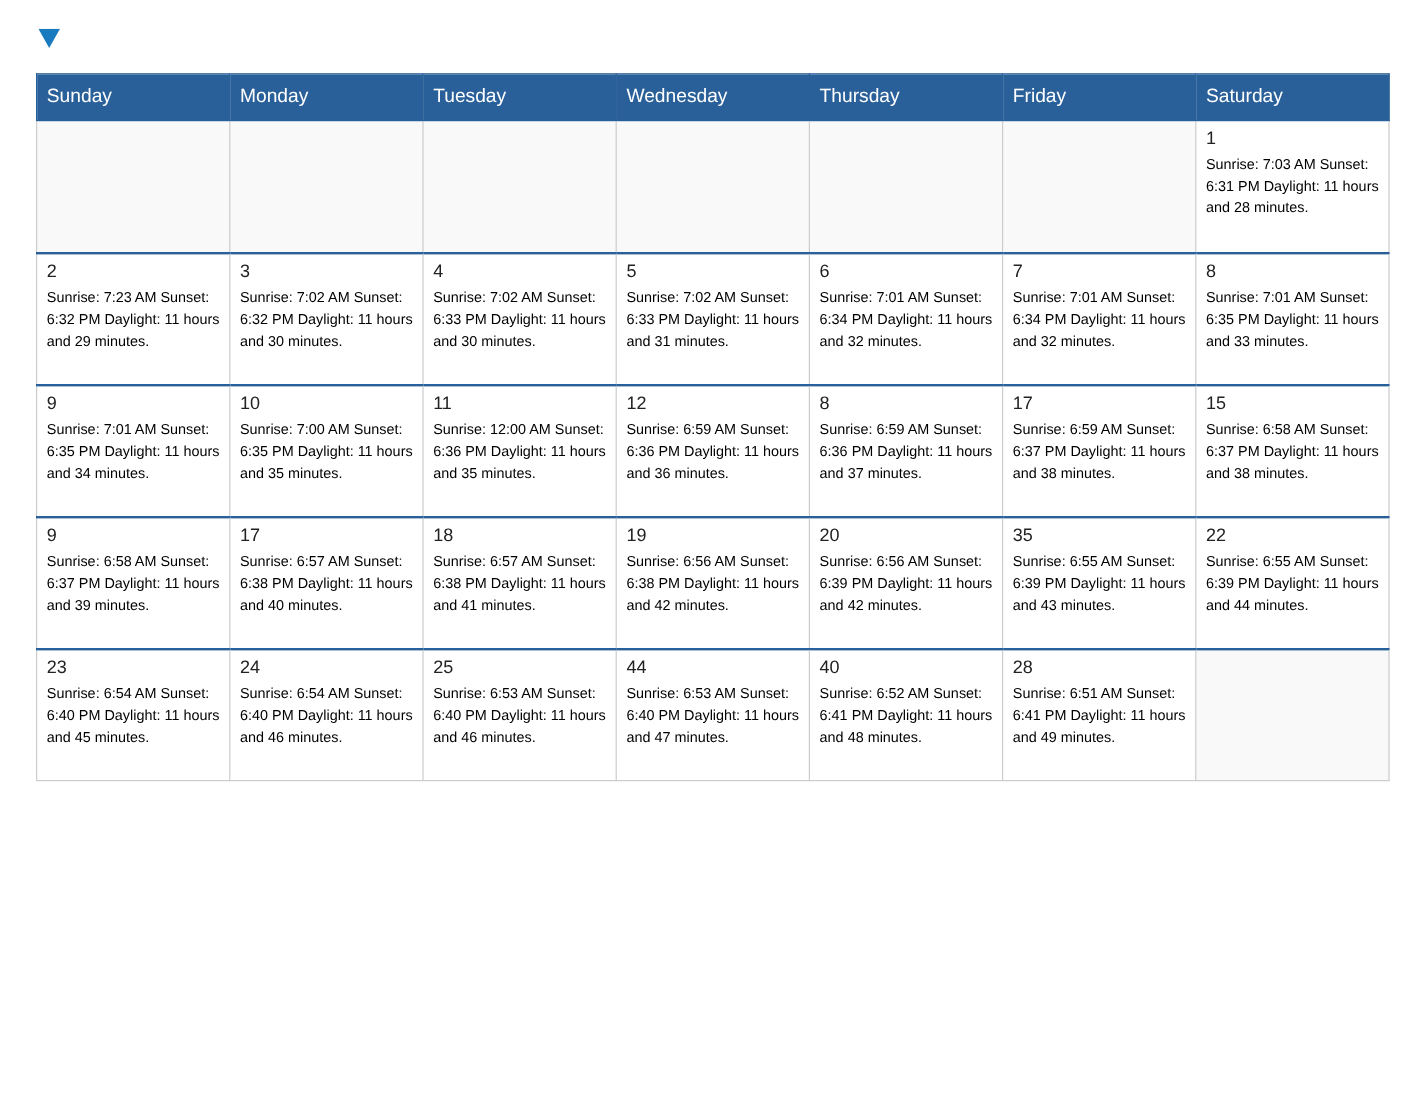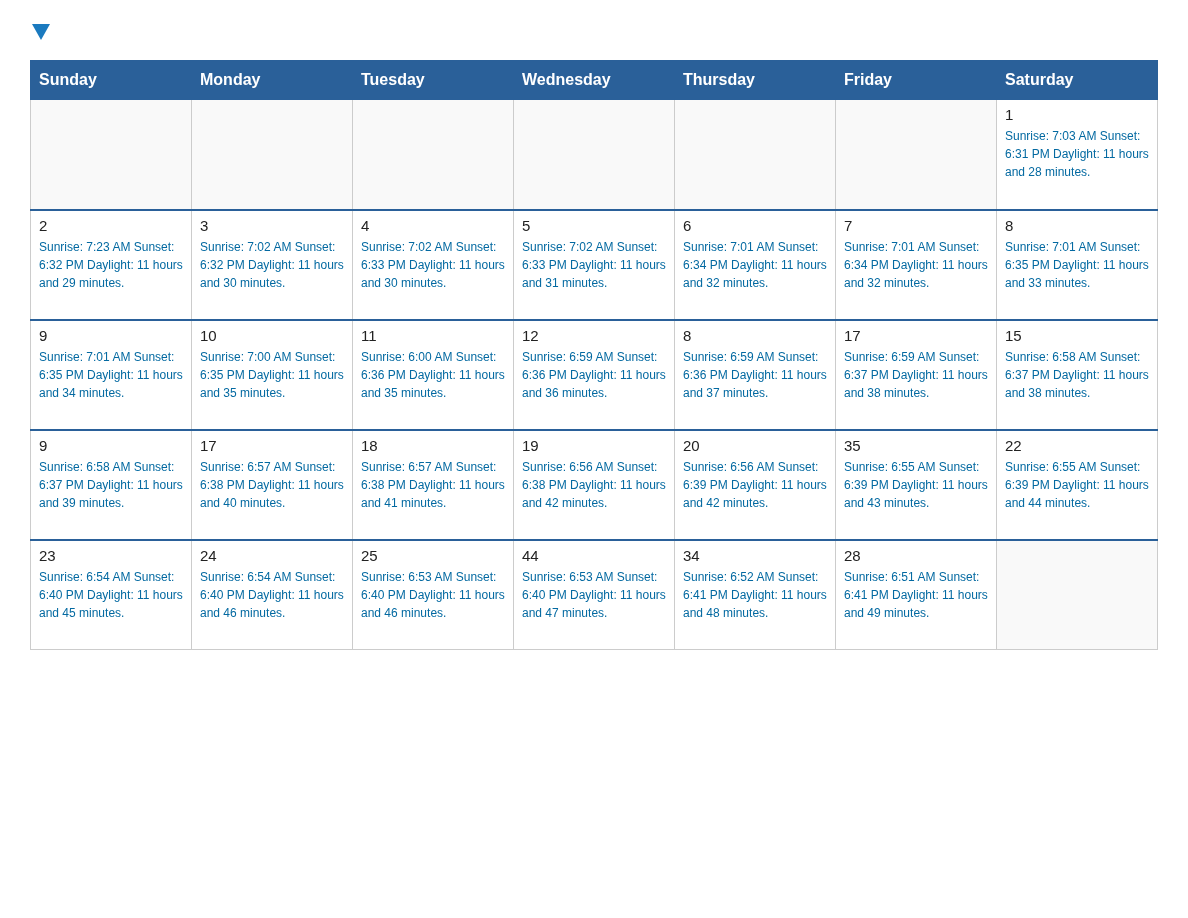--- a/index.html
+++ b/index.html
@@ -37,21 +37,21 @@
     }
     .calendar {
       width: 100%;
       border-collapse: collapse;
     }
     .calendar th {
       background-color: #2a6099;
       color: #fff;
       padding: 10px 8px;
       font-size: 16px;
-      font-weight: bold;
+      font-weight: normal;
       text-align: left;
       border: 1px solid #2a6099;
     }
     .calendar td {
       vertical-align: top;
       padding: 6px 8px;
       border: 1px solid #ccc;
       width: calc(100% / 7);
       height: 110px;
       font-size: 12.5px;
@@ -63,21 +63,21 @@
     }
     .day-number {
       font-size: 15px;
       font-weight: normal;
       color: #222;
       margin-bottom: 4px;
       display: block;
     }
     .day-info {
       font-size: 12px;
-      color: #0369a1;
+      color: #000000;
       line-height: 1.5;
     }
     .row-top td {
       border-top: 2px solid #2a6099;
     }
   </style>
 </head>
 <body>
 
 <div class="header">
@@ -179,21 +179,21 @@
 Daylight: 11 hours and 34 minutes.</div>
         </td>
         <td>
           <span class="day-number">10</span>
           <div class="day-info">Sunrise: 7:00 AM
 Sunset: 6:35 PM
 Daylight: 11 hours and 35 minutes.</div>
         </td>
         <td>
           <span class="day-number">11</span>
-          <div class="day-info">Sunrise: 6:00 AM
+          <div class="day-info">Sunrise: 12:00 AM
 Sunset: 6:36 PM
 Daylight: 11 hours and 35 minutes.</div>
         </td>
         <td>
           <span class="day-number">12</span>
           <div class="day-info">Sunrise: 6:59 AM
 Sunset: 6:36 PM
 Daylight: 11 hours and 36 minutes.</div>
         </td>
         <td>
@@ -278,21 +278,21 @@
 Sunset: 6:40 PM
 Daylight: 11 hours and 46 minutes.</div>
         </td>
         <td>
           <span class="day-number">44</span>
           <div class="day-info">Sunrise: 6:53 AM
 Sunset: 6:40 PM
 Daylight: 11 hours and 47 minutes.</div>
         </td>
         <td>
-          <span class="day-number">34</span>
+          <span class="day-number">40</span>
           <div class="day-info">Sunrise: 6:52 AM
 Sunset: 6:41 PM
 Daylight: 11 hours and 48 minutes.</div>
         </td>
         <td>
           <span class="day-number">28</span>
           <div class="day-info">Sunrise: 6:51 AM
 Sunset: 6:41 PM
 Daylight: 11 hours and 49 minutes.</div>
         </td>

